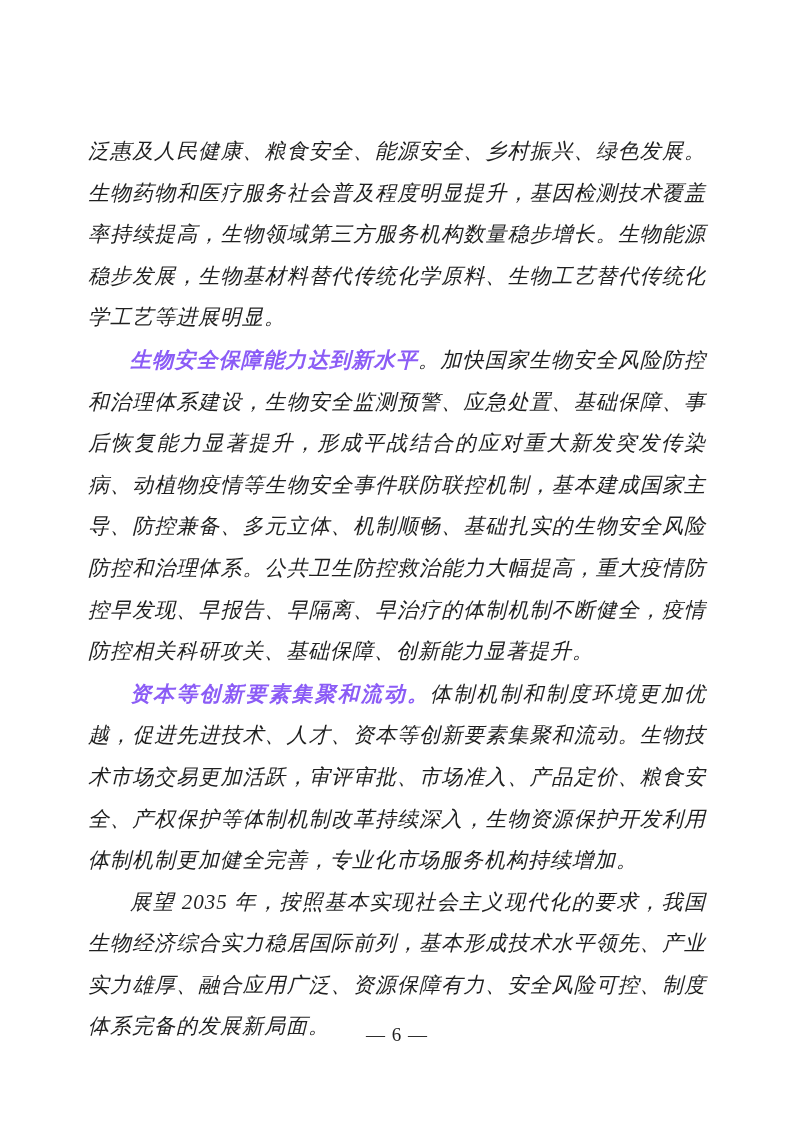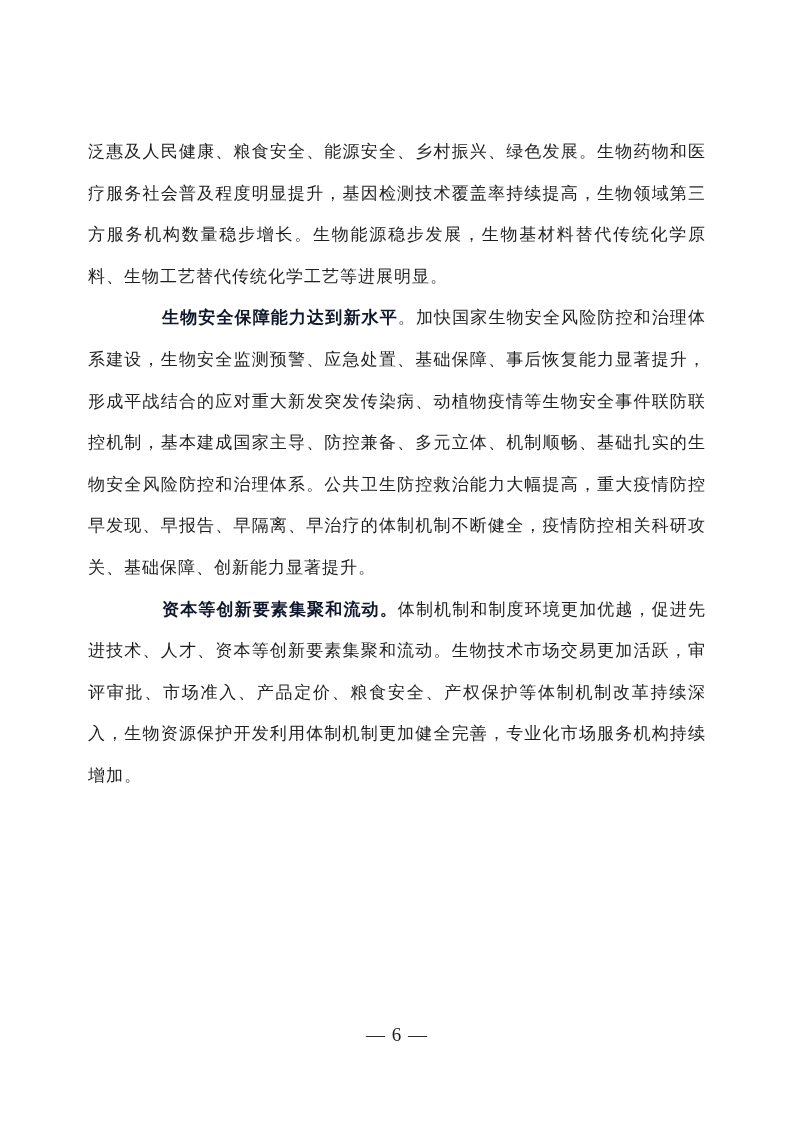--- a/index.html
+++ b/index.html
@@ -13,38 +13,38 @@
     height: 1123px;
     background: #ffffff;
     overflow: hidden;
     font-family: "Liberation Serif", "DejaVu Serif", serif;
   }
   .page-text {
     position: absolute;
     left: 88px;
     top: 131px;
     width: 618px;
-    font-size: 17px;
+    font-size: 21px;
     line-height: 41.6px;
     letter-spacing: 1px;
     color: #1f1f1f;
     text-align: justify;
+    font-style: italic;
   }
   .page-text p {
     margin: 0;
     padding: 0;
   }
   .page-text p.indent {
     text-indent: 2em;
   }
   .lead {
     font-family: "Liberation Sans", "DejaVu Sans", sans-serif;
     font-weight: 700;
-    color: #0f172a;
-    margin-left: 40px;
+    color: #8b5cf6;
   }
   .page-number {
     position: absolute;
     left: 0;
     top: 1021px;
     width: 794px;
     text-align: center;
     font-size: 19px;
     line-height: 28px;
     color: #1f1f1f;
@@ -58,18 +58,19 @@
 <div class="page">
 
   <div class="page-text">
 
     <p><span>泛惠及人民健康、粮食安全、能源安全、乡村振兴、绿色发展。生物药物和医疗服务社会普及程度明显提升，基因检测技术覆盖率持续提高，生物领域第三方服务机构数量稳步增长。生物能源稳步发展，生物基材料替代传统化学原料、生物工艺替代传统化学工艺等进展明显。</span></p>
 
     <p class="indent"><b class="lead">生物安全保障能力达到新水平</b><span>。加快国家生物安全风险防控和治理体系建设，生物安全监测预警、应急处置、基础保障、事后恢复能力显著提升，形成平战结合的应对重大新发突发传染病、动植物疫情等生物安全事件联防联控机制，基本建成国家主导、防控兼备、多元立体、机制顺畅、基础扎实的生物安全风险防控和治理体系。公共卫生防控救治能力大幅提高，重大疫情防控早发现、早报告、早隔离、早治疗的体制机制不断健全，疫情防控相关科研攻关、基础保障、创新能力显著提升。</span></p>
 
     <p class="indent"><b class="lead">资本等创新要素集聚和流动。</b><span>体制机制和制度环境更加优越，促进先进技术、人才、资本等创新要素集聚和流动。生物技术市场交易更加活跃，审评审批、市场准入、产品定价、粮食安全、产权保护等体制机制改革持续深入，生物资源保护开发利用体制机制更加健全完善，专业化市场服务机构持续增加。</span></p>
 
+    <p class="indent"><span>展望 2035 年，按照基本实现社会主义现代化的要求，我国生物经济综合实力稳居国际前列，基本形成技术水平领先、产业实力雄厚、融合应用广泛、资源保障有力、安全风险可控、制度体系完备的发展新局面。</span></p>
 
   </div>
 
   <div class="page-number">— 6 —</div>
 
 </div>
 
 </body></html>

